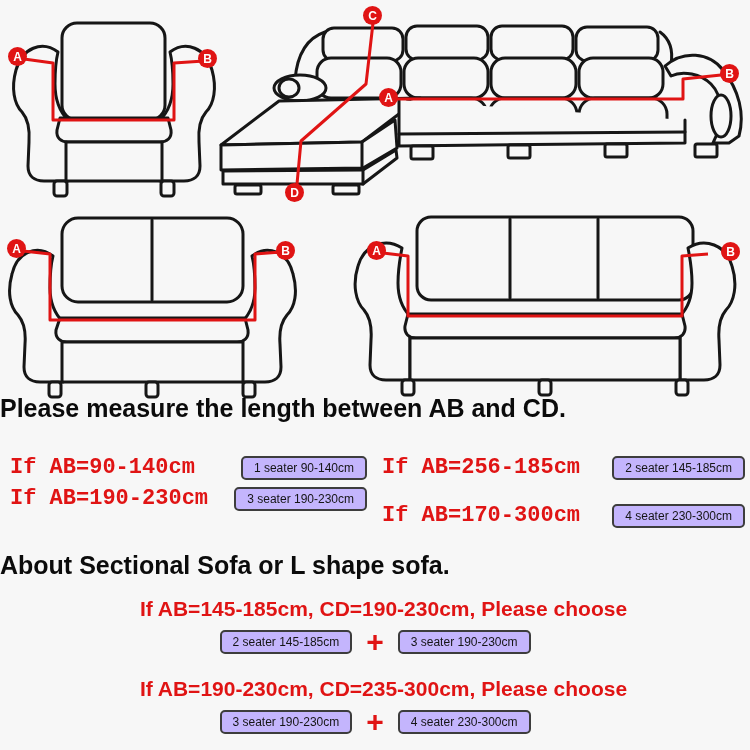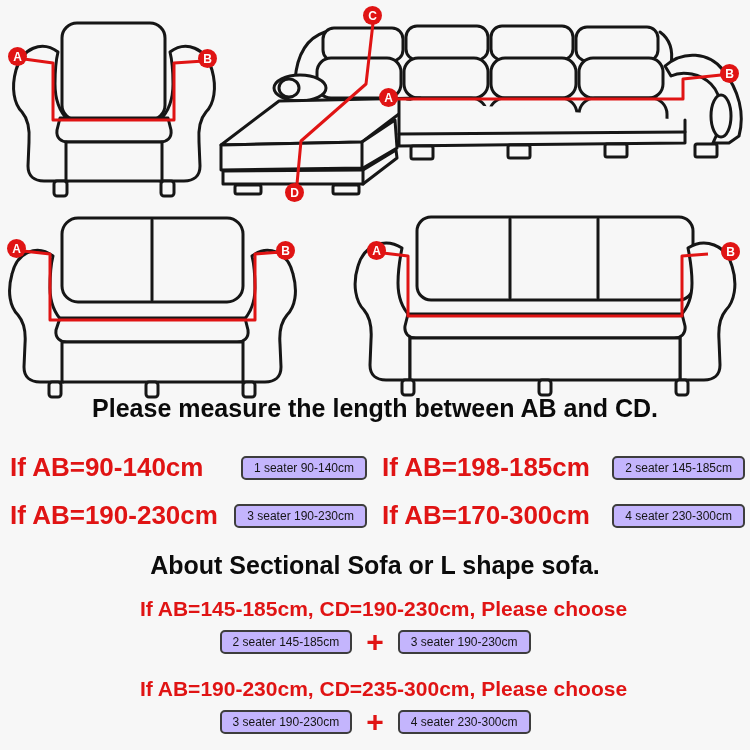--- a/index.html
+++ b/index.html
@@ -11,29 +11,29 @@
   }
   svg.sofa{position:absolute;}
   svg.sofa *{vector-effect:non-scaling-stroke;}
   .badge{
     position:absolute;width:19px;height:19px;border-radius:50%;
     background:var(--red,#e01414);color:#fff;font-weight:bold;font-size:12px;
     display:flex;align-items:center;justify-content:center;z-index:6;
     line-height:1;
   }
   .h{
-    position:absolute;left:0;right:0;text-align:center;
+    position:absolute;left:0;right:0;text-align:left;
     font-weight:bold;color:#0b0b0b;font-size:25px;white-space:nowrap;
   }
   .size-cell{
     position:absolute;height:33px;display:flex;align-items:center;
     justify-content:space-between;
   }
   .cond{
-    color:var(--red,#e01414);font-weight:bold;font-size:26px;white-space:nowrap;
+    color:var(--red,#e01414);font-weight:bold;font-size:22px;white-space:nowrap;font-family:Liberation Mono, monospace;
   }
   .size-box{
     display:inline-block;border:2px solid var(--boxb,#3d3d3d);border-radius:5px;
     background:#c4b5fd;padding:3px 11px;font-size:12px;color:#151515;white-space:nowrap;
   }
   .combo-cond{
     position:absolute;left:0;right:0;text-align:center;font-weight:bold;
     font-size:21px;color:var(--red,#e01414);white-space:nowrap;margin-left:17px;
   }
   .combo-row{
@@ -149,24 +149,24 @@
   <div class="badge" style="left:367px;top:241px">A</div>
   <div class="badge" style="left:721px;top:242px">B</div>
 
   <div class="h" style="top:394px">Please measure the length between AB and CD.</div>
 
   <div class="size-cell" style="left:10px;top:451px;width:357px">
     <span class="cond">If AB=90-140cm</span>
     <span class="size-box">1 seater 90-140cm</span>
   </div>
   <div class="size-cell" style="left:382px;top:451px;width:363px">
-    <span class="cond">If AB=198-185cm</span>
+    <span class="cond">If AB=256-185cm</span>
     <span class="size-box">2 seater 145-185cm</span>
   </div>
-  <div class="size-cell" style="left:10px;top:499px;width:357px">
+  <div class="size-cell" style="left:10px;top:482px;width:357px">
     <span class="cond">If AB=190-230cm</span>
     <span class="size-box">3 seater 190-230cm</span>
   </div>
   <div class="size-cell" style="left:382px;top:499px;width:363px">
     <span class="cond">If AB=170-300cm</span>
     <span class="size-box">4 seater 230-300cm</span>
   </div>
 
   <div class="h" style="top:551px">About Sectional Sofa or L shape sofa.</div>
 

